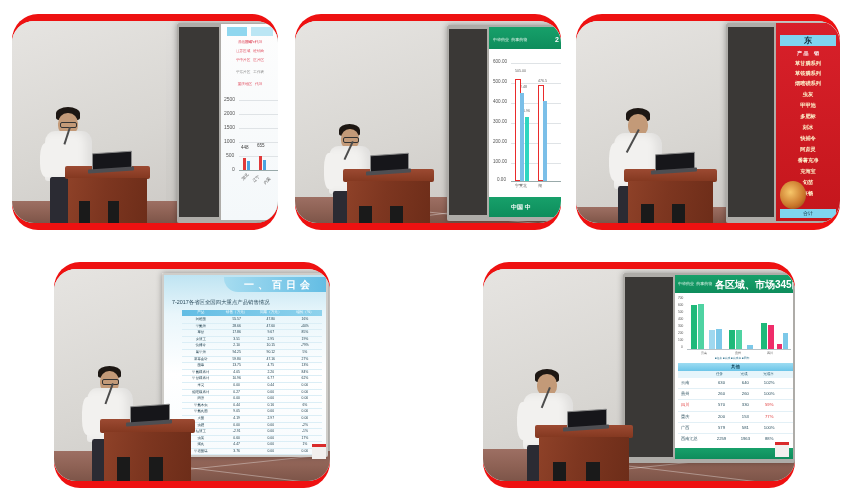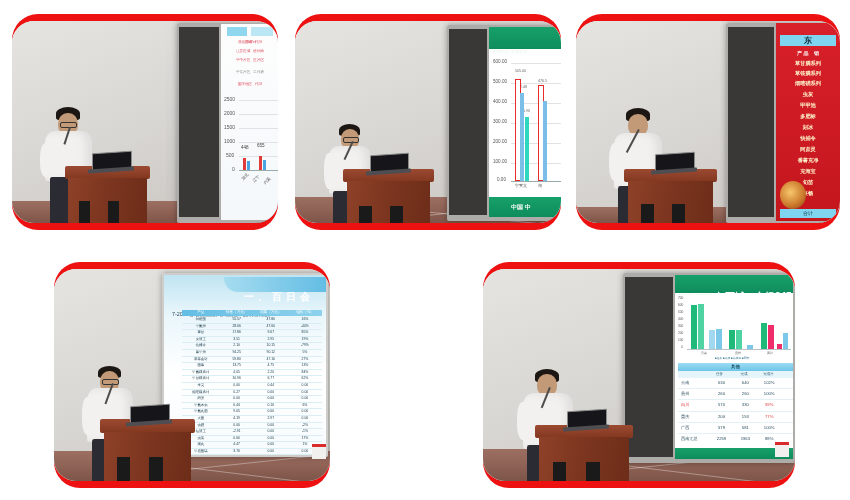--- a/index.html
+++ b/index.html
@@ -44,21 +44,21 @@
   .podium{position:absolute;}
   .podium-top{position:absolute;left:0;right:0;top:0;height:22%;
               background:linear-gradient(180deg,#9c4a32 0%,#82371f 100%);border-radius:2px;}
   .podium-body{position:absolute;left:4%;right:4%;top:20%;bottom:0;
                background:linear-gradient(100deg,#8e4128 0%,#7d3620 45%,#6d2d19 100%);}
   .podium-leg{position:absolute;background:#1a1a1a;bottom:0;}
   .laptop-screen{position:absolute;background:#16161a;border:1px solid #8a8a8a;border-radius:1px;}
   .laptop-base{position:absolute;background:#4e4e52;border-radius:1px;}
 
   
-  .s-title{position:absolute;white-space:nowrap;overflow:hidden;margin-top:12px;}
+  .s-title{position:absolute;white-space:nowrap;overflow:hidden;}
   .axis-lab{position:absolute;color:#555;white-space:nowrap;}
   .grid-l{position:absolute;left:0;right:0;height:1px;background:#dfe3e6;}
   .bar{position:absolute;bottom:0;}
 
   
   .sa-hdr{position:absolute;background:#8fd7ef;}
   .sa-row{position:absolute;left:0;right:0;color:#e04a5c;text-align:center;
           overflow:hidden;white-space:nowrap;}
   
   .sc-bg{position:absolute;inset:0;background:linear-gradient(180deg,#d8202a 0%,#c4161c 100%);}

